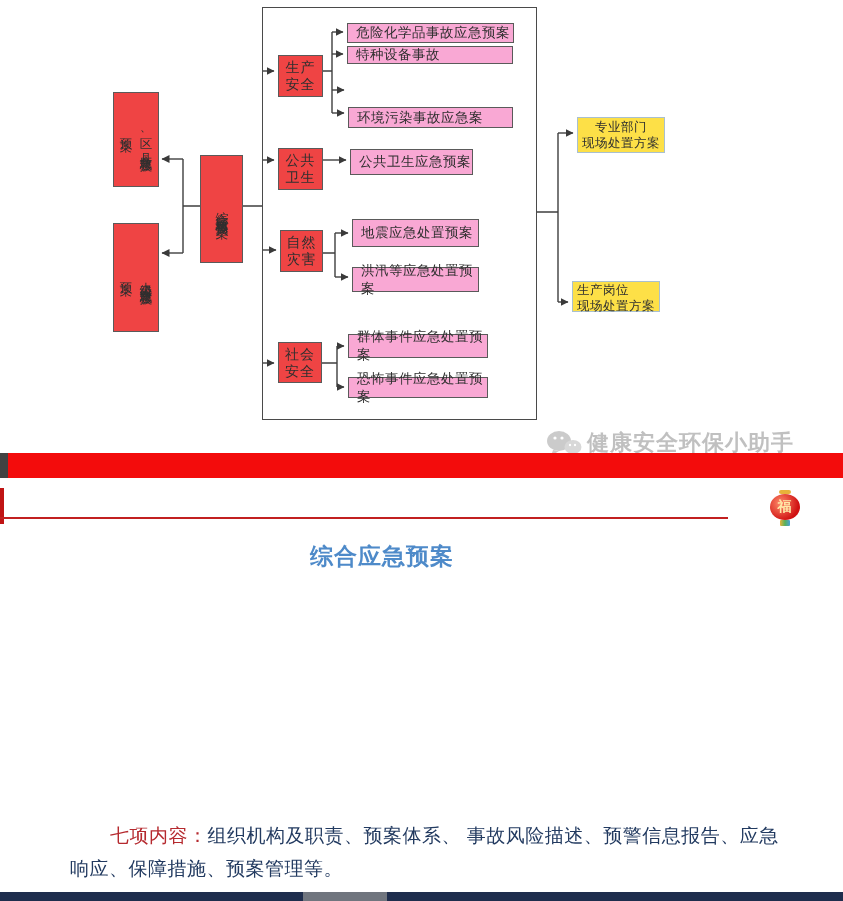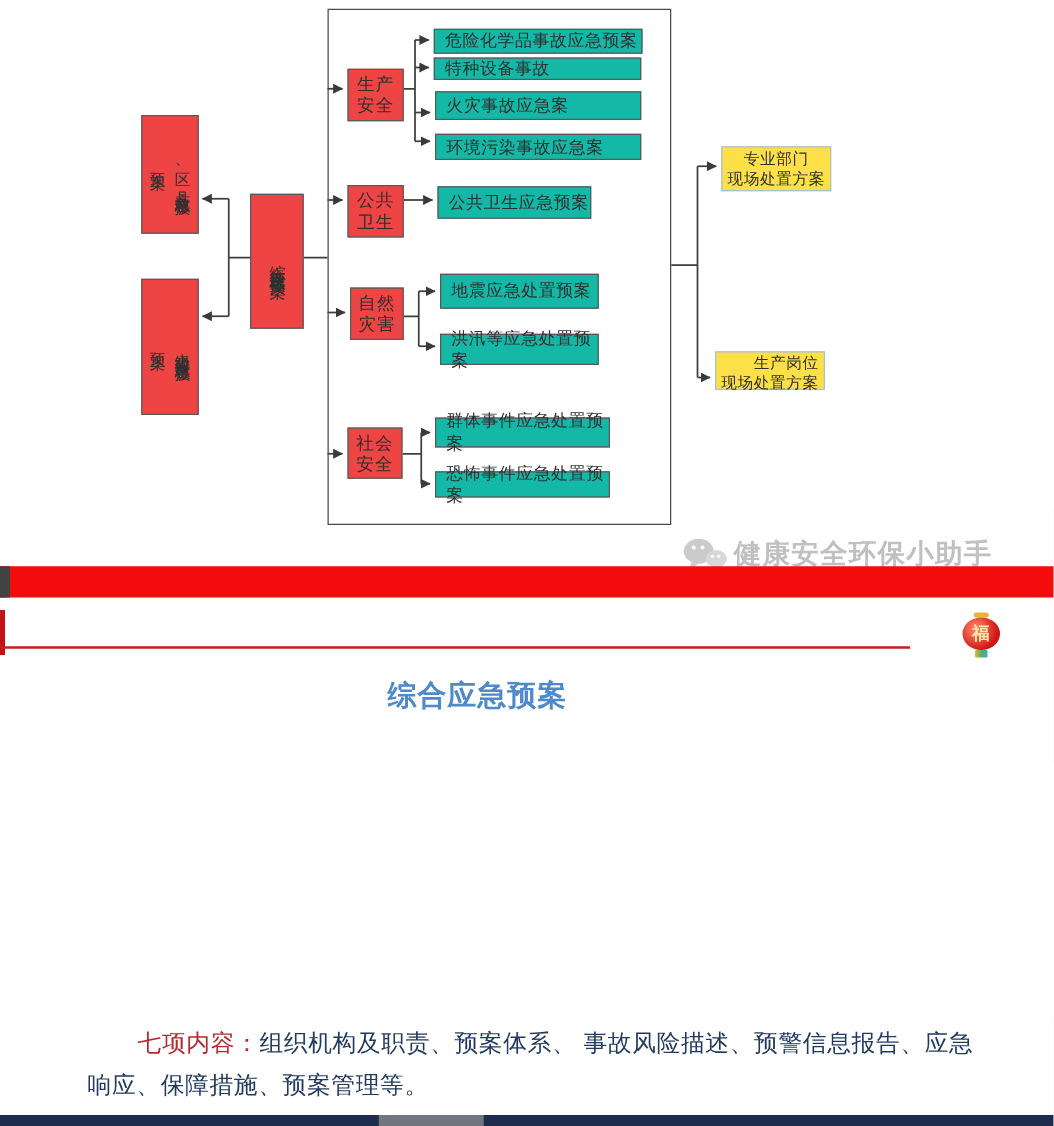--- a/index.html
+++ b/index.html
@@ -13,21 +13,21 @@
 
   
   .slide1{position:absolute;left:0;top:0;width:843px;height:453px;background:#fff;z-index:2;}
   .flow-svg{position:absolute;left:0;top:0;}
   .fbox{position:absolute;border:1.4px solid #5a5a5a;background:#ef4444;color:#2f2f2f;
         display:grid;place-items:center;box-sizing:border-box;}
   .fbox .v{writing-mode:vertical-rl;white-space:pre-line;font-size:12.5px;
            letter-spacing:1.5px;line-height:20px;}
   .fbox .v.one{letter-spacing:2px;font-size:13px;}
   .fbox .h2{white-space:pre-line;text-align:center;font-size:14px;line-height:17px;letter-spacing:1px;}
-  .sub{position:absolute;border:1.3px solid #5a5a5a;background:#14b8a6;color:#2f2f2f;
+  .sub{position:absolute;border:1.3px solid #5a5a5a;background:#f9a8d4;color:#2f2f2f;
        display:flex;align-items:center;padding-left:8px;font-size:13.5px;
        letter-spacing:0.5px;box-sizing:border-box;}
   .container-box{position:absolute;left:262px;top:7px;width:275px;height:413px;
        border:1.5px solid #4a4a4a;box-sizing:border-box;}
   .rbox{position:absolute;border:1.2px solid #a9c0cf;background:#fde047;color:#2f2f2f;
         display:grid;place-items:center;box-sizing:border-box;}
   .rbox .h2{font-size:12.5px;line-height:16px;letter-spacing:0.5px;}
 
   
   .watermark{position:absolute;left:546px;top:428px;display:flex;align-items:center;gap:5px;
@@ -130,37 +130,36 @@
       <span class="h2">自然
 灾害</span>
     </div>
     <div class="fbox" style="left:278px;top:342px;width:44px;height:41px">
       <span class="h2">社会
 安全</span>
     </div>
 
     <div class="sub" style="left:347px;top:23px;width:167px;height:20px">危险化学品事故应急预案</div>
     <div class="sub" style="left:347px;top:46px;width:166px;height:18px">特种设备事故</div>
-    <div class="sub" style="left:348px;top:73px;width:165px;height:23px">火灾事故应急案</div>
     <div class="sub" style="left:350px;top:149px;width:123px;height:26px">公共卫生应急预案</div>
 
     <div class="sub" style="left:348px;top:107px;width:165px;height:21px">环境污染事故应急案</div>
 
     <div class="sub" style="left:352px;top:219px;width:127px;height:28px">地震应急处置预案</div>
     <div class="sub" style="left:352px;top:267px;width:127px;height:25px">洪汛等应急处置预案</div>
 
     <div class="sub" style="left:348px;top:334px;width:140px;height:24px">群体事件应急处置预案</div>
     <div class="sub" style="left:348px;top:377px;width:140px;height:21px">恐怖事件应急处置预案</div>
 
     <div class="rbox" style="left:577px;top:117px;width:88px;height:36px">
       <span class="h2" style="white-space:pre-line;text-align:center">专业部门
 现场处置方案</span>
     </div>
     <div class="rbox" style="left:572px;top:281px;width:88px;height:31px">
-      <span class="h2" style="white-space:pre-line;text-align:right">生产岗位
+      <span class="h2" style="white-space:pre-line;text-align:left">生产岗位
 现场处置方案</span>
     </div>
 
     <div class="watermark">
       <svg width="36" height="27" viewBox="0 0 36 27">
         <ellipse cx="13" cy="11" rx="12" ry="10" fill="#c9c9c9"></ellipse>
         <circle cx="9" cy="8" r="1.6" fill="#ffffff"></circle>
         <circle cx="16" cy="8" r="1.6" fill="#ffffff"></circle>
         <path d="M7 20 L5 26 L13 21 Z" fill="#c9c9c9"></path>
         <ellipse cx="27" cy="17" rx="8.5" ry="7" fill="#d6d6d6"></ellipse>

